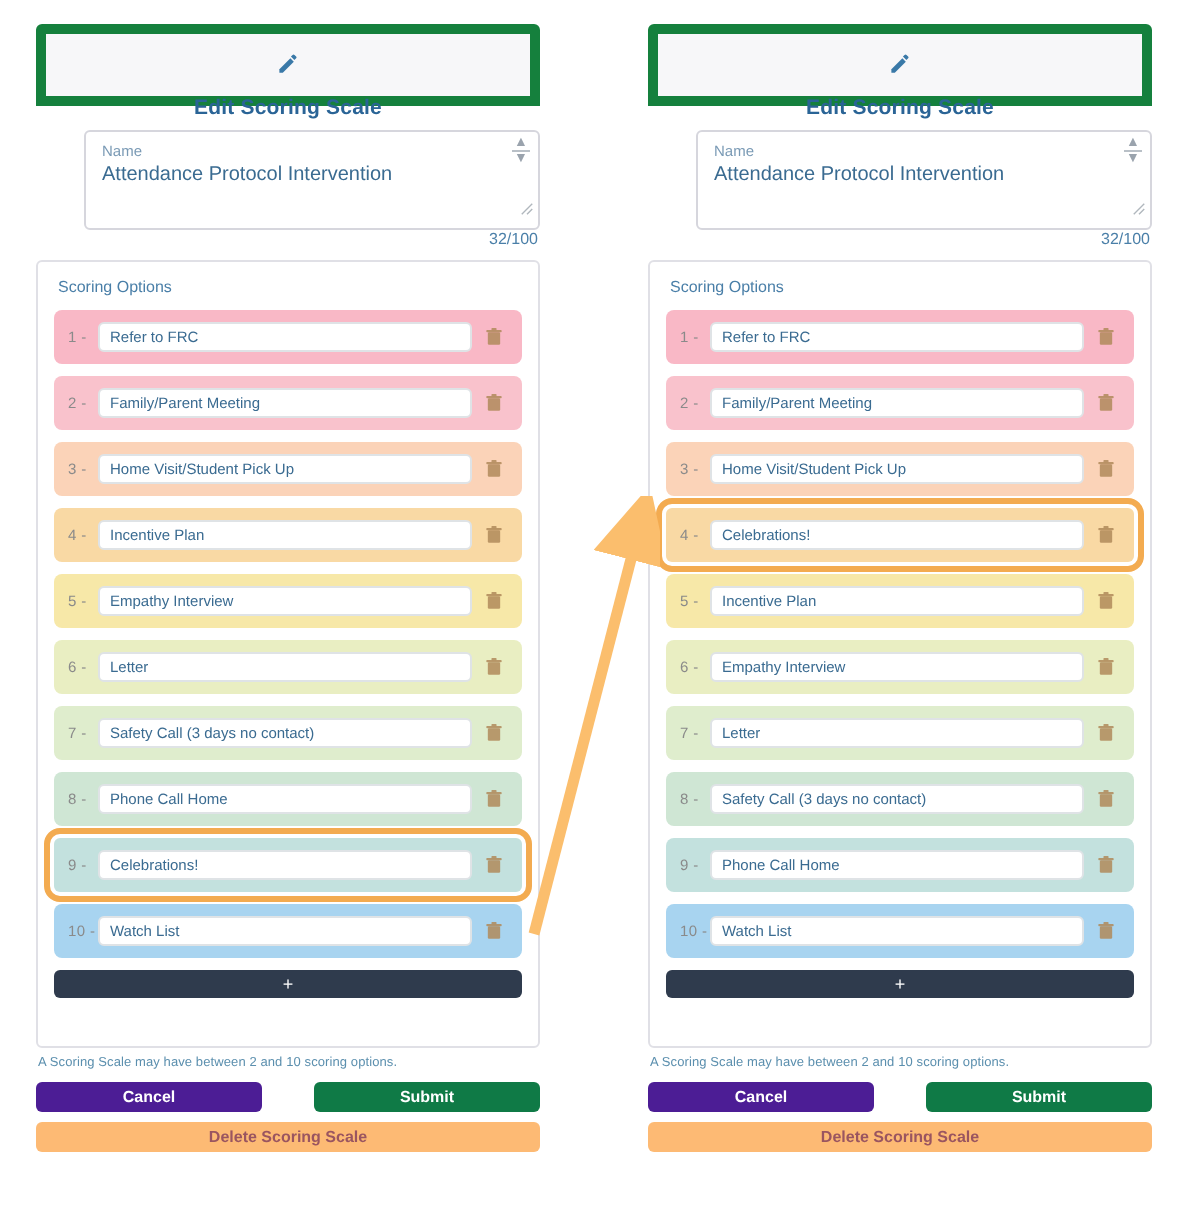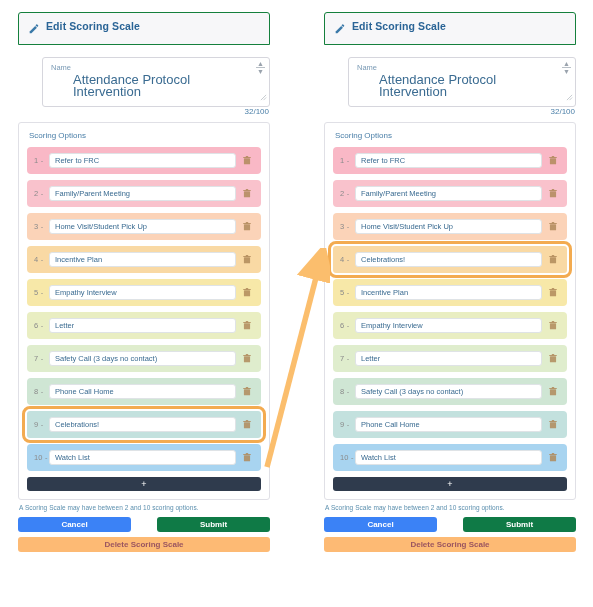--- a/index.html
+++ b/index.html
@@ -16,46 +16,47 @@
     top: 12px;
     width: 252px;
     background: #ffffff;
   }
   .panel-left  { left: 18px; }
   .panel-right { left: 324px; }
 
   
   .card-header {
     background: #f7f7f9;
-    border: 1px solid #15803d;
+    border: 5px solid #15803d;
     border-radius: 3px 3px 0 0;
     padding: 7px 10px;
-    display: flex; gap: 6px;
+    display: flex; align-items: center; gap: 6px;
     height: 17px;
+    flex-direction: column;
   }
   .card-header .title {
     font-size: 10.5px;
     color: #2a6496;
     font-weight: 700;
     letter-spacing: .1px;
   }
   .pencil-icon { display: block; }
 
   
   .name-wrap { margin-top: 12px; position: relative; padding-left: 24px; }
   .name-box {
     border: 1px solid #d6d6dd;
     border-radius: 3px;
     height: 38px;
     padding: 5px 8px;
     position: relative;
     background: #fff;
   }
   .name-label { font-size: 7.5px; color: #7a9ab5; line-height: 10px; }
-  .name-value { font-size: 13px; color: #3a6b91; line-height: 12px; margin-top: 1px; margin-left: 22px; }
+  .name-value { font-size: 10px; color: #3a6b91; line-height: 12px; margin-top: 1px; }
   .spinner {
     position: absolute; right: 3px; top: 3px;
     width: 11px;
     display: flex; flex-direction: column; align-items: center;
   }
   .spin-arrow { font-size: 7px; color: #9aa3ad; line-height: 5px; }
   .spin-bar { width: 9px; height: 1px; background: #b9c0c7; margin: 1px 0; }
   .resize-grip { position: absolute; right: 2px; bottom: 1px; }
   .counter {
     text-align: right;
@@ -64,21 +65,21 @@
     margin-top: 0;
     padding-right: 1px;
   }
 
   
   .options-card {
     margin-top: 6px;
     border: 1px solid #e0e0e6;
     border-radius: 3px;
     background: #fff;
-    padding: 7px 8px 8px 8px;
+    padding: 7px 8px 24px 8px;
   }
   .options-title {
     font-size: 8px;
     color: #4a7fa8;
     margin: 1px 0 7px 2px;
   }
   .rows { display: flex; flex-direction: column; gap: 6px; }
 
   .row {
     position: relative;
@@ -143,21 +144,21 @@
   .btn-row { display: flex; gap: 6px; margin-top: 6px; }
   .btn {
     flex: 1;
     height: 15px;
     border-radius: 3px;
     display: flex; align-items: center; justify-content: center;
     font-size: 8px;
     font-weight: 700;
     color: #fff;
   }
-  .btn-cancel { background: #3b82f6; }
+  .btn-cancel { background: #4c1d95; }
   .btn-submit { background: #0f7a46; margin-left: 20px; }
   .btn-delete {
     margin-top: 5px;
     height: 15px;
     border-radius: 3px;
     background: #fdba74;
     display: flex; align-items: center; justify-content: center;
     font-size: 8px;
     color: #9a5560;
     font-weight: 700;

